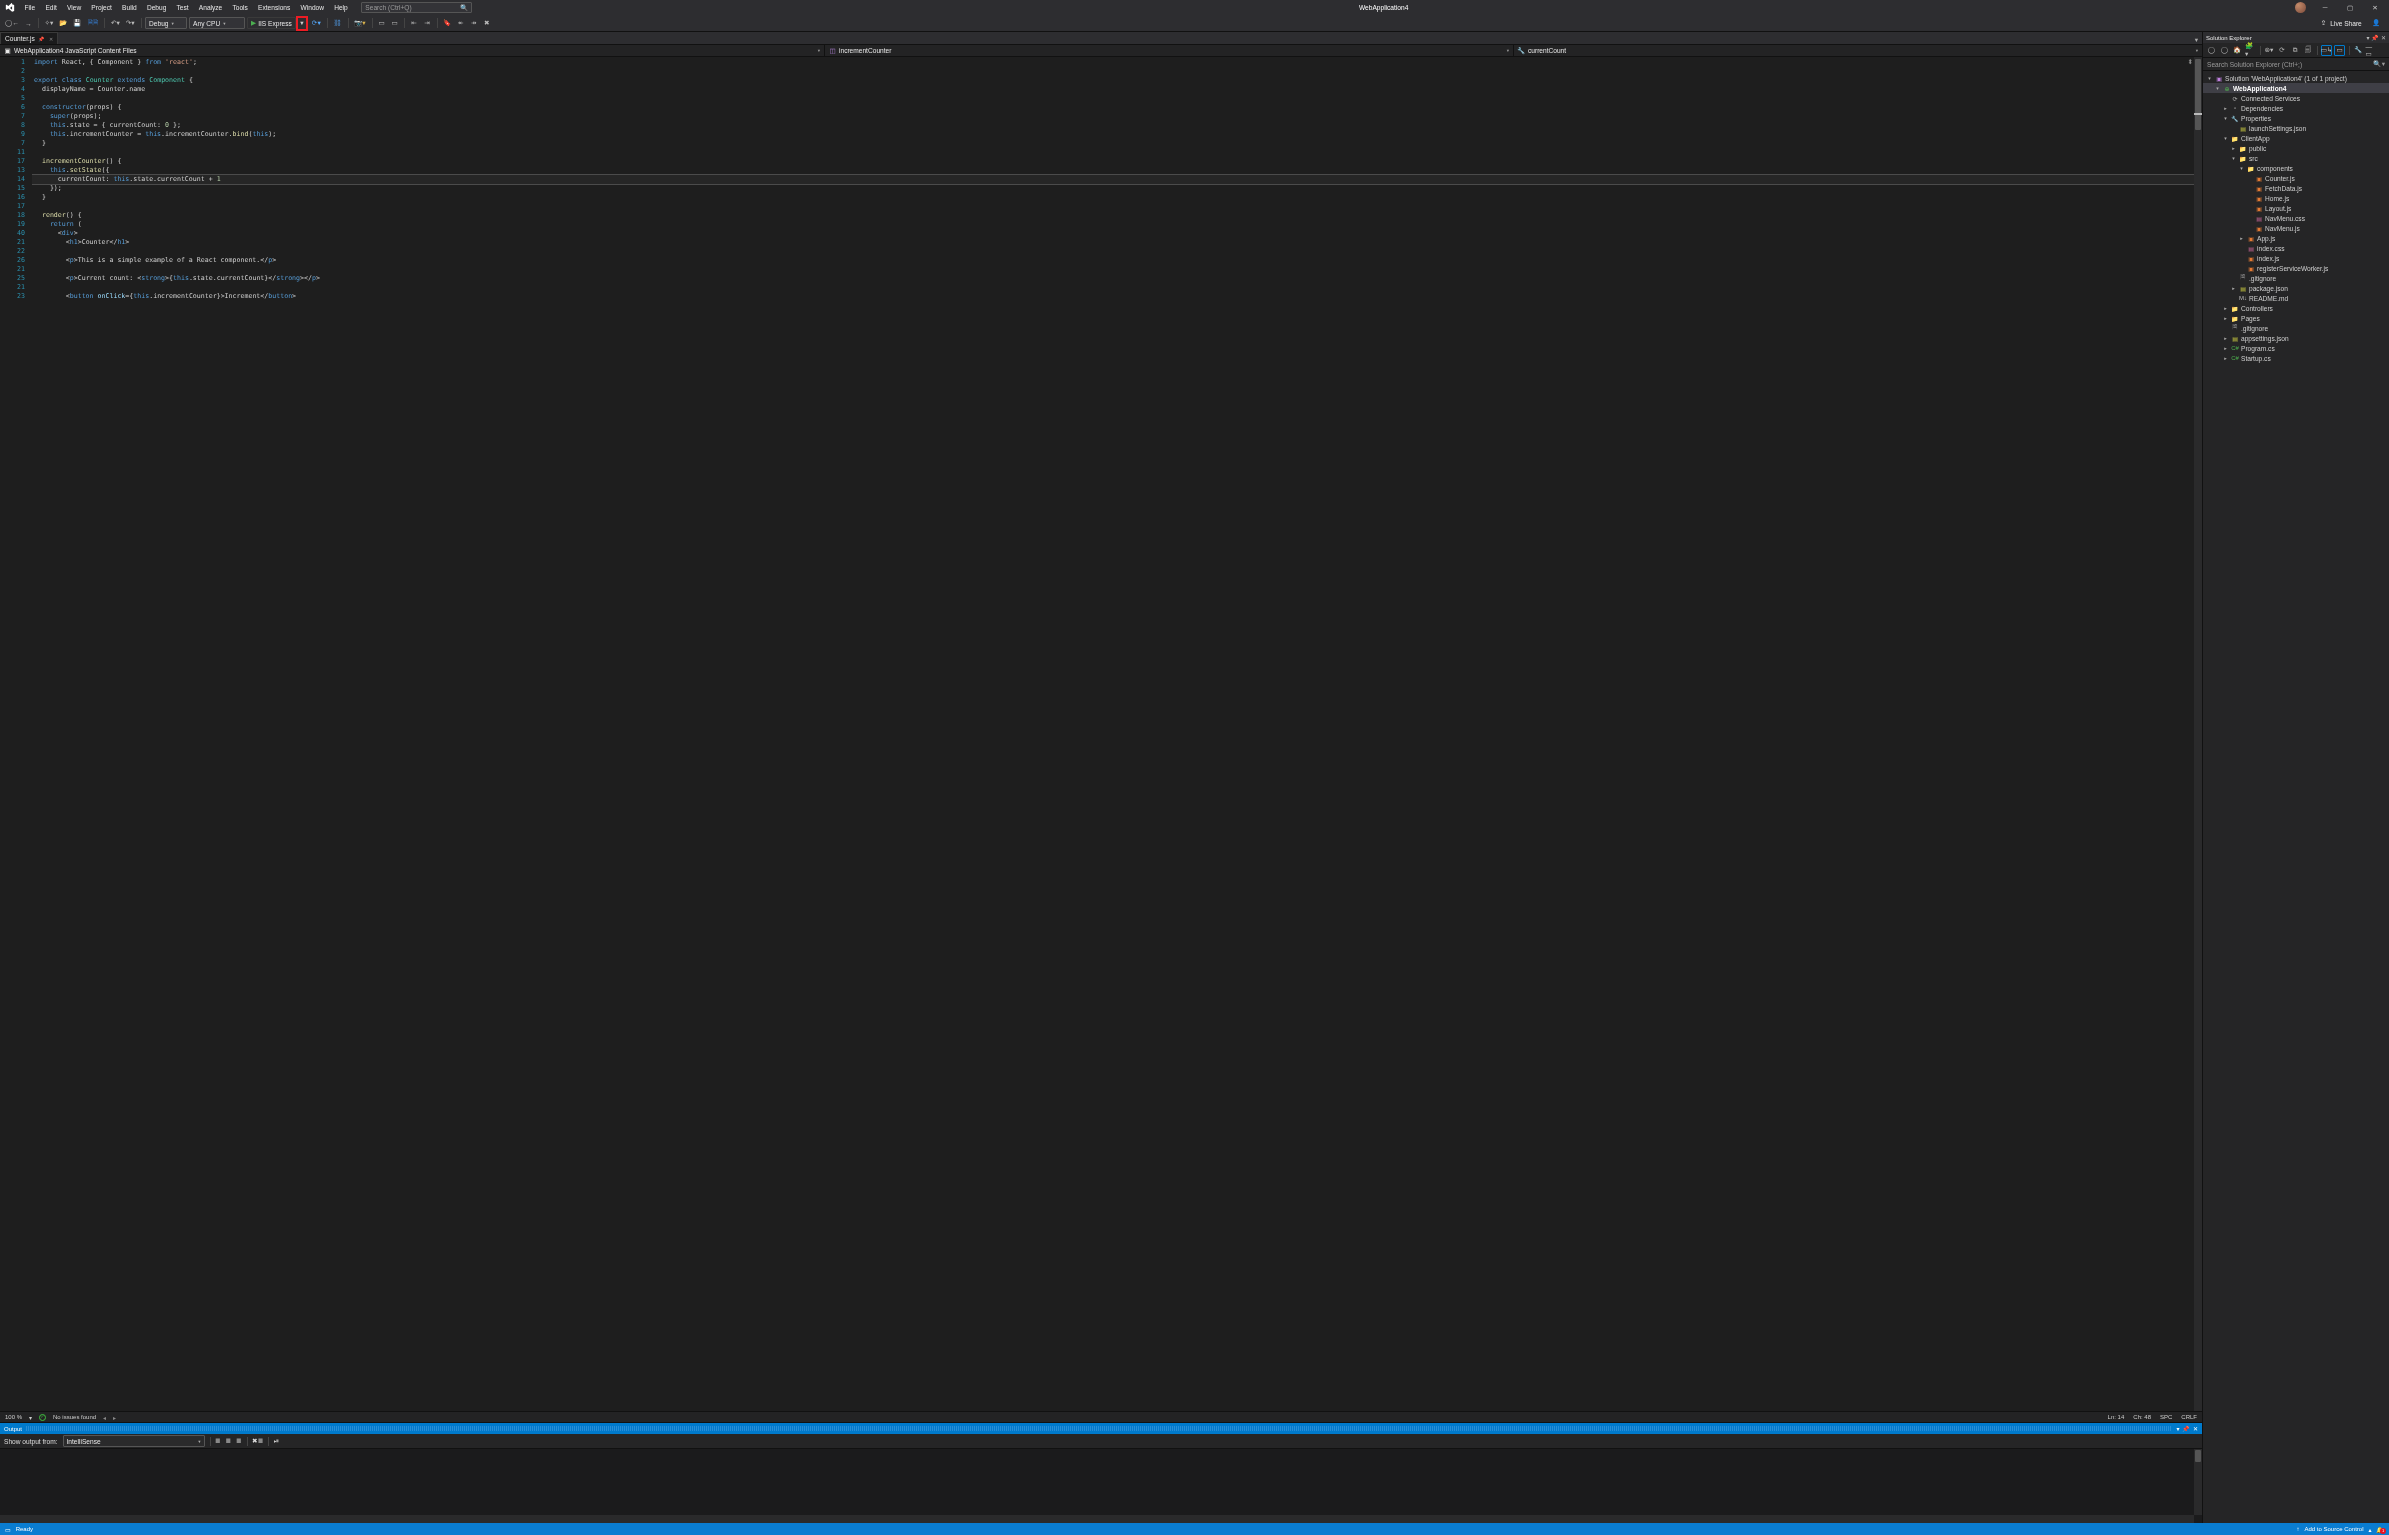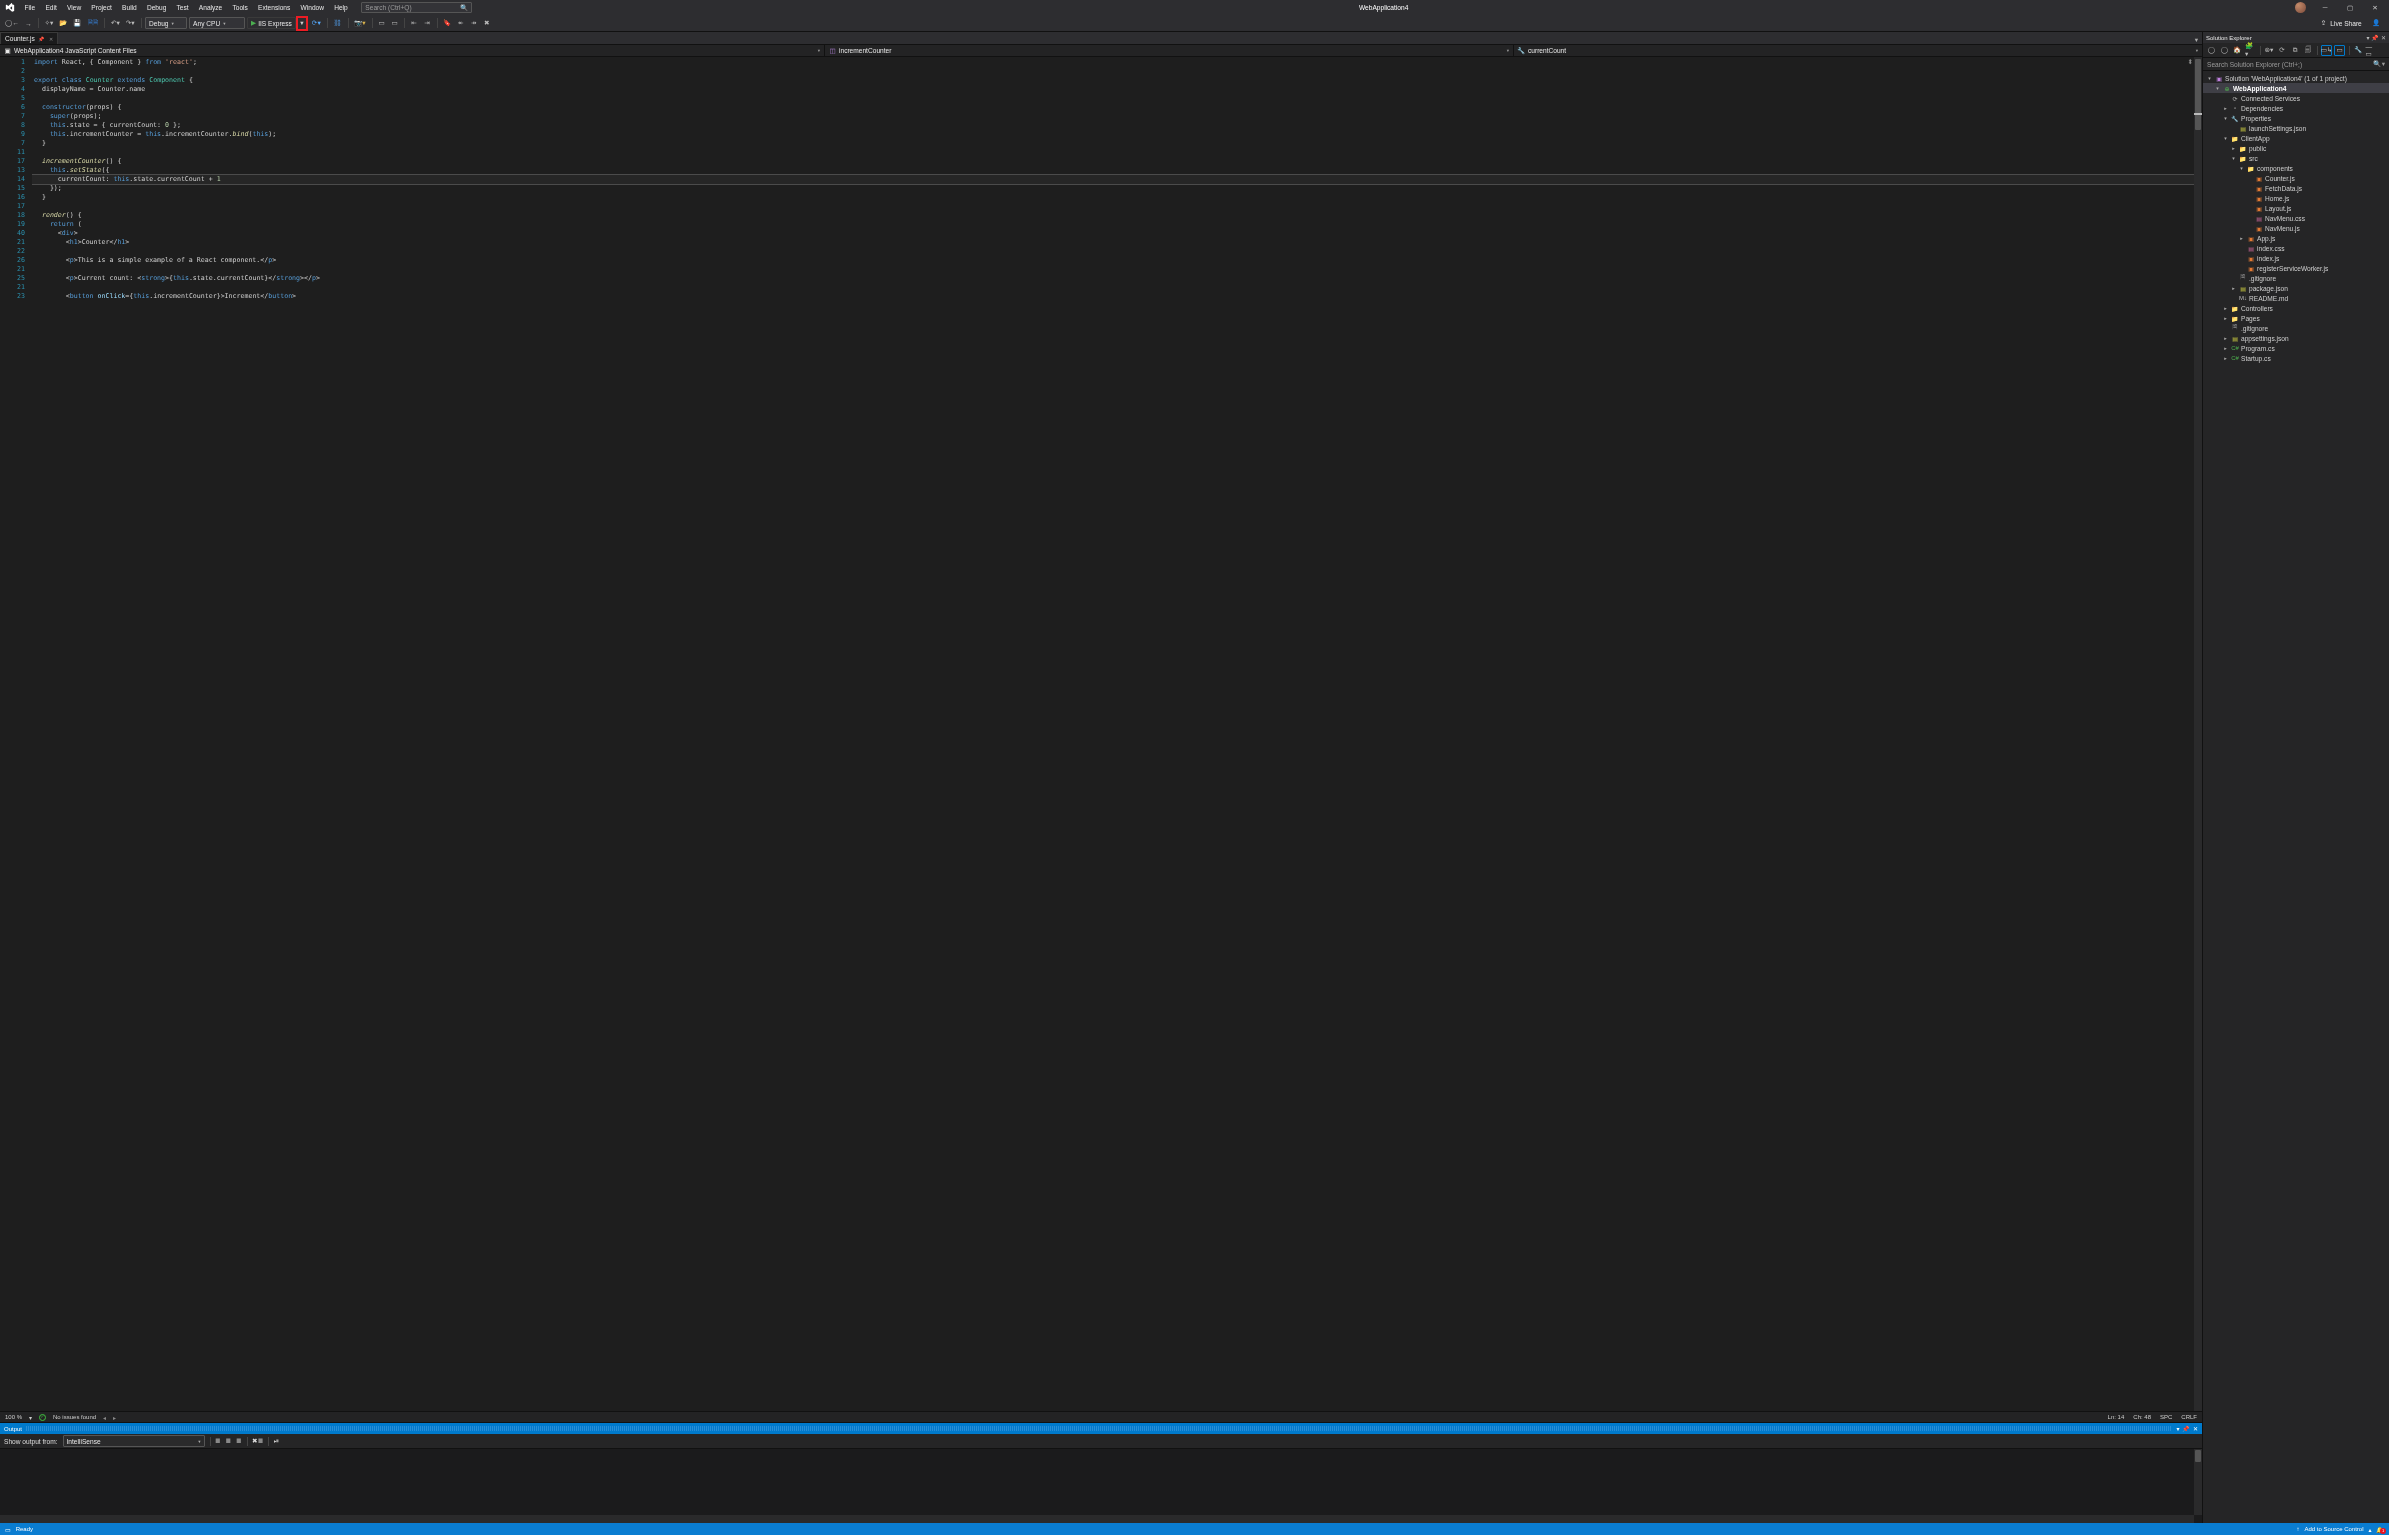--- a/index.html
+++ b/index.html
@@ -79,21 +79,21 @@
     color:#2b91af; font-family:Consolas,monospace; font-size:6.6px; line-height:9px;
     user-select:none;
   }
   #code {
     flex:1; padding:1px 0; font-family:Consolas,monospace; font-size:6.6px; line-height:9px;
     white-space:pre; overflow:hidden; position:relative;
   }
   #code .row { height:9px; padding-left:2px; }
   .hl-line { background:rgba(255,255,255,0.04); outline:0.5px solid #4b4b4b; }
   .kw{color:var(--kw);} .cls{color:var(--cls);} .str{color:var(--str);}
-  .mtd{color:var(--mtd);font-style:italic;} .num{color:var(--num);} .pl{color:#d0d0d0;}
+  .mtd{color:var(--mtd);} .num{color:var(--num);} .pl{color:#d0d0d0;}
   .tag{color:#569cd6;} .attr{color:#9cdcfe;}
   #vscroll { width:8px; background:#2a2a2b; position:relative; }
   #vscroll .thumb { position:absolute; left:1px; right:1px; top:2px; height:71px; background:#555; border-radius:1px; }
   #vscroll .tick { position:absolute; left:0; right:0; height:1.5px; background:#bbb; }
   
   #edstatus {
     height:11px; background:#232324; border-top:0.5px solid #111;
     display:flex; align-items:center; padding:0 5px; gap:7px; color:#ccc; font-size:6px;
   }
   #edstatus .right { margin-left:auto; display:flex; gap:9px; }

